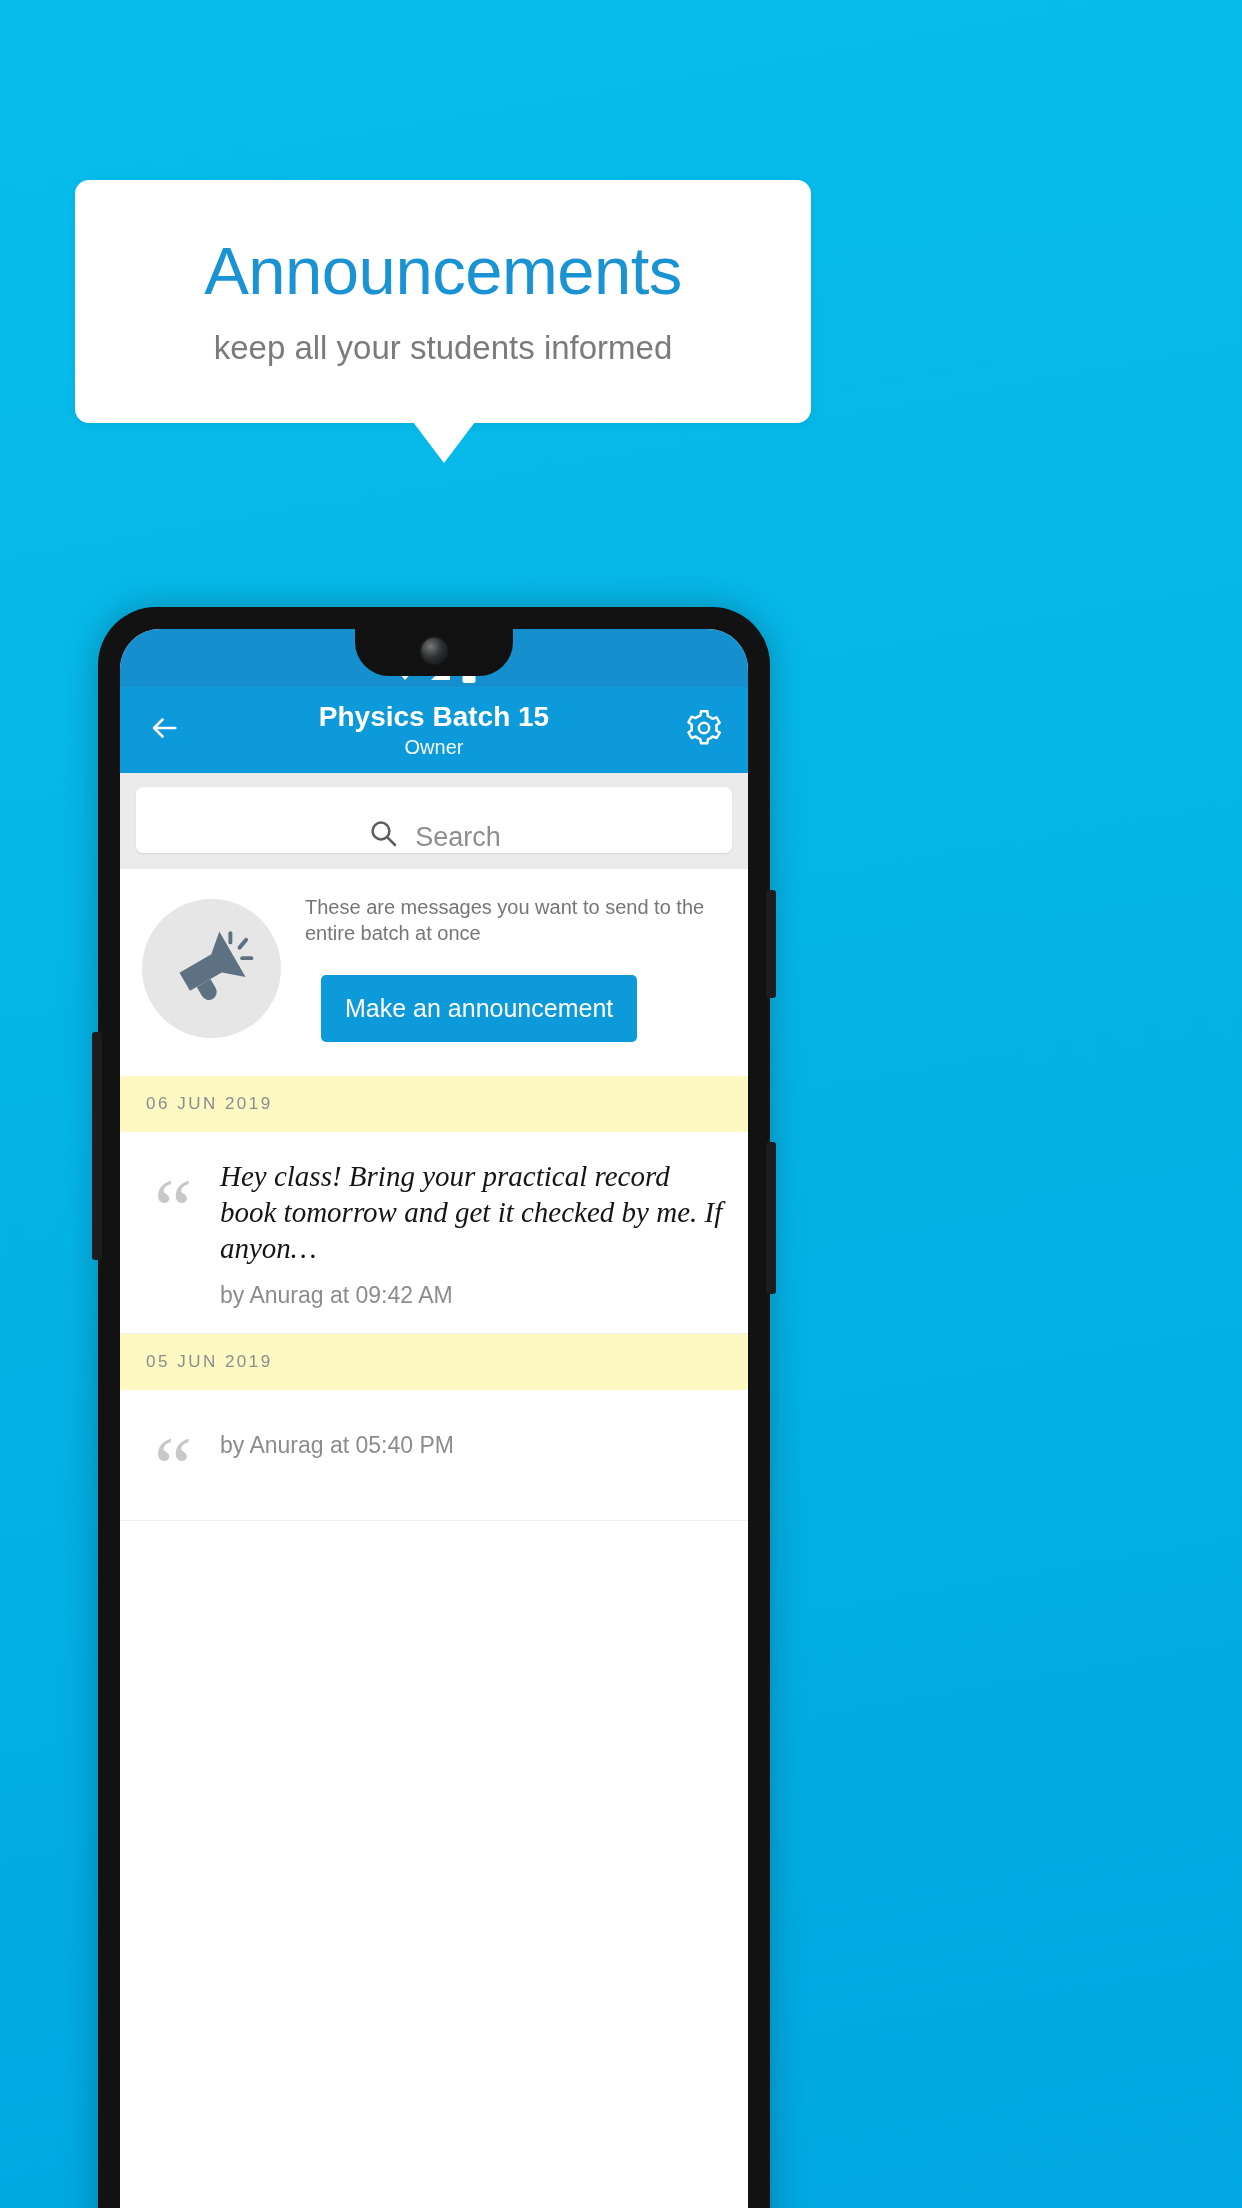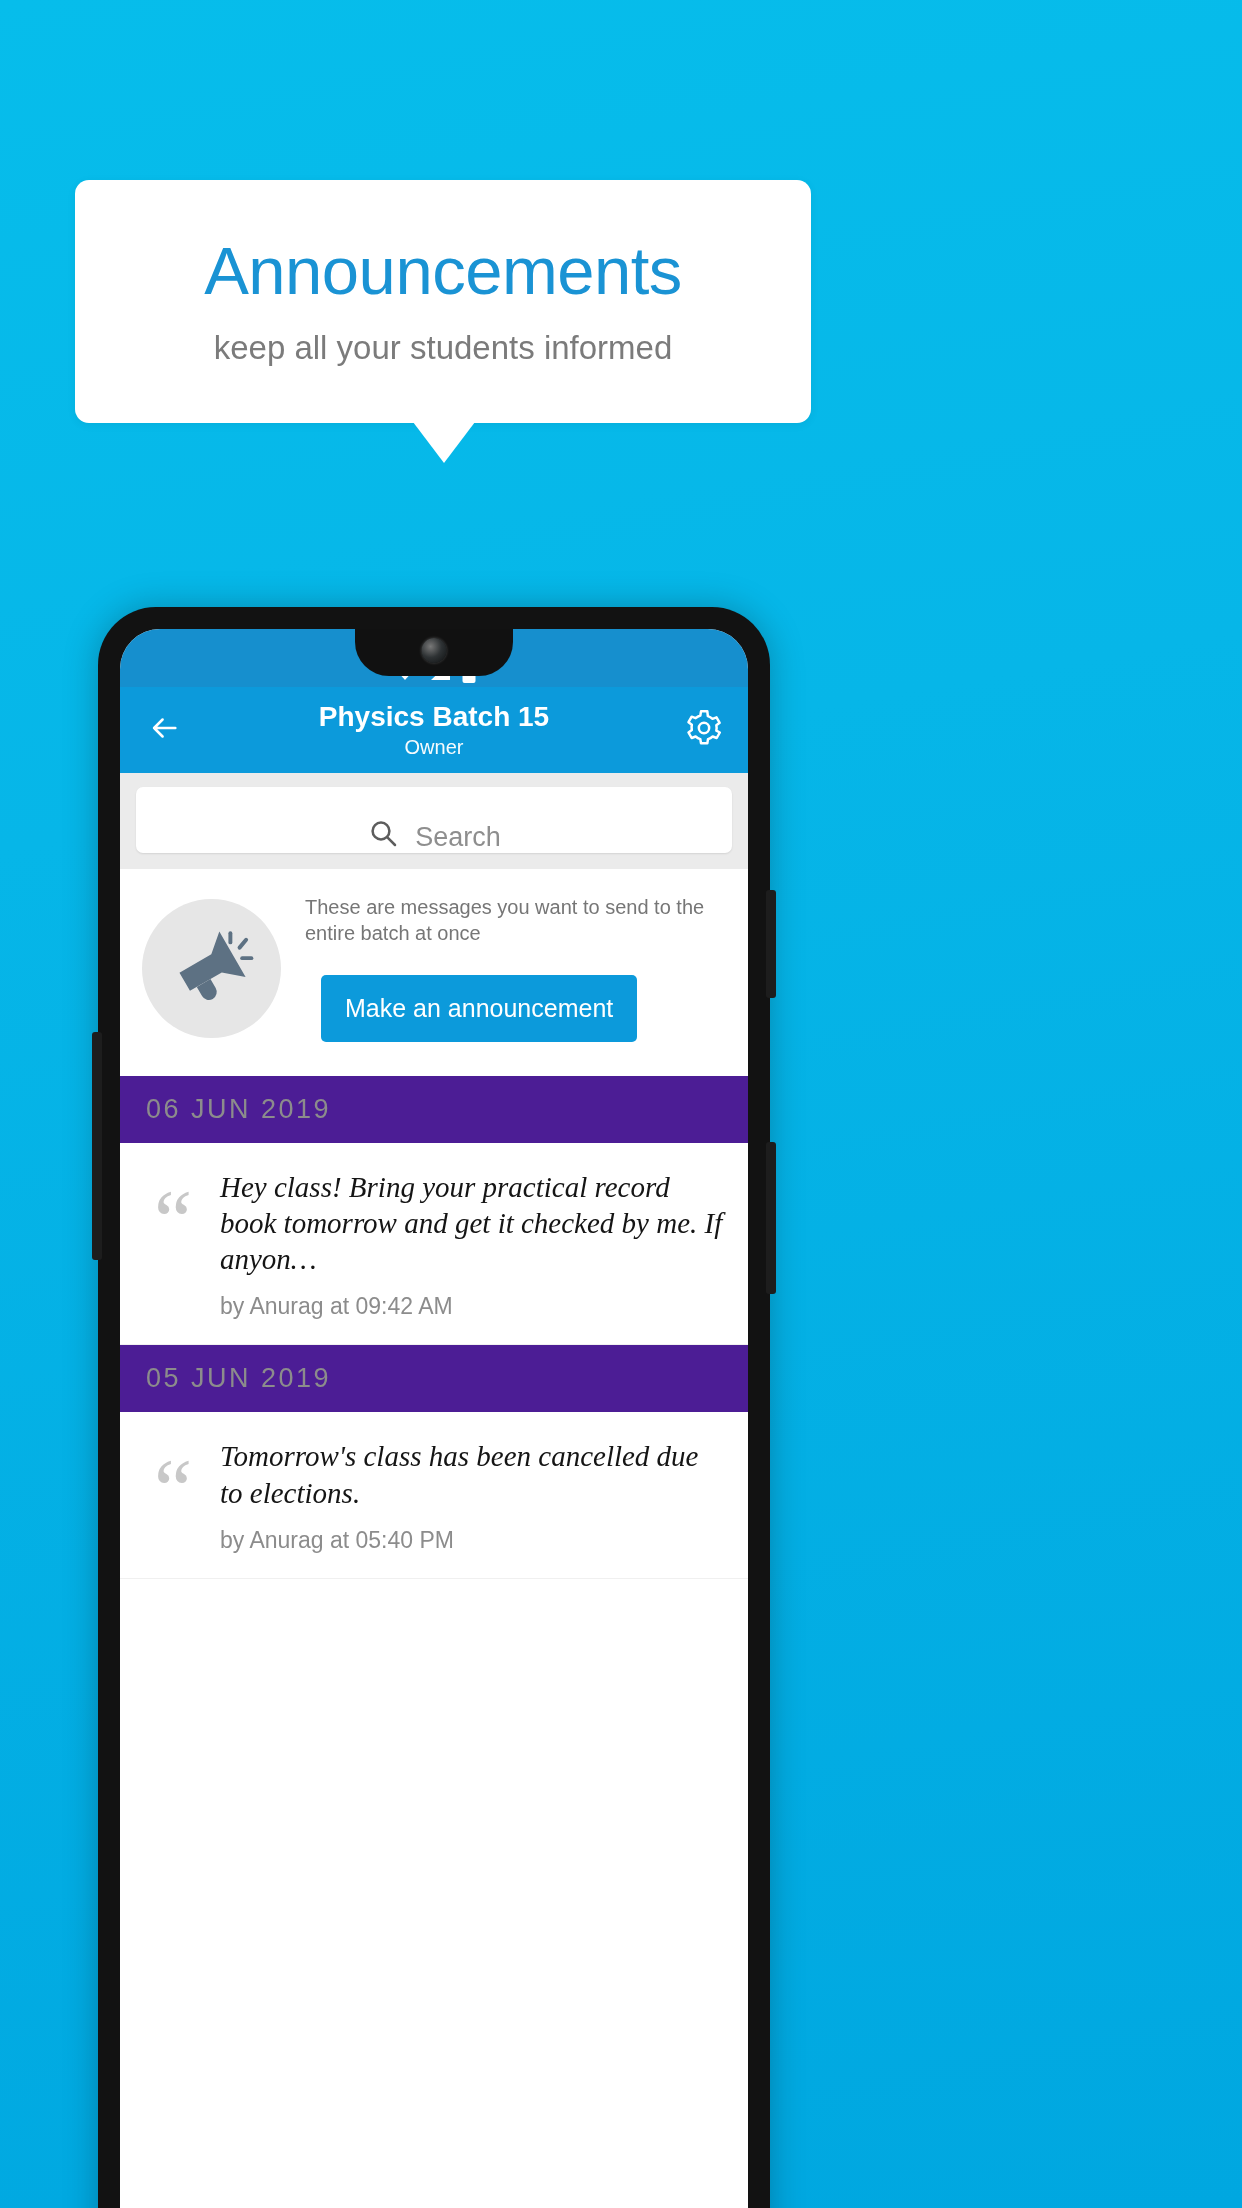--- a/index.html
+++ b/index.html
@@ -215,23 +215,23 @@
     font-size: 25px;
     padding: 19px 24px;
     border-radius: 5px;
     border: none;
     font-family: "Liberation Sans", sans-serif;
     margin-left: 16px;
   }
 
   
   .date-hdr {
-    background: #4c1d95;
+    background: #fef9c3;
     padding: 18px 26px;
-    font-size: 27px;
+    font-size: 17px;
     color: #8c8c8c;
     letter-spacing: 2.5px;
   }
   
   .ann-row {
     background: #fff;
     display: flex;
     padding: 26px 22px 24px 22px;
     gap: 16px;
     border-bottom: 1px solid #f0f0f0;
@@ -370,21 +370,20 @@
           <div class="ann-body">
             <div class="ann-text">Hey class! Bring your practical record book tomorrow and get it checked by me. If anyon…</div>
             <div class="ann-meta">by Anurag at 09:42 AM</div>
           </div>
         </div>
 
         <div class="date-hdr">05  JUN  2019</div>
         <div class="ann-row">
           <div class="quote-glyph">“</div>
           <div class="ann-body">
-            <div class="ann-text">Tomorrow's class has been cancelled due to elections.</div>
             <div class="ann-meta">by Anurag at 05:40 PM</div>
           </div>
         </div>
 
       </div>
     </div>
   </div>
 
 </div>
 

